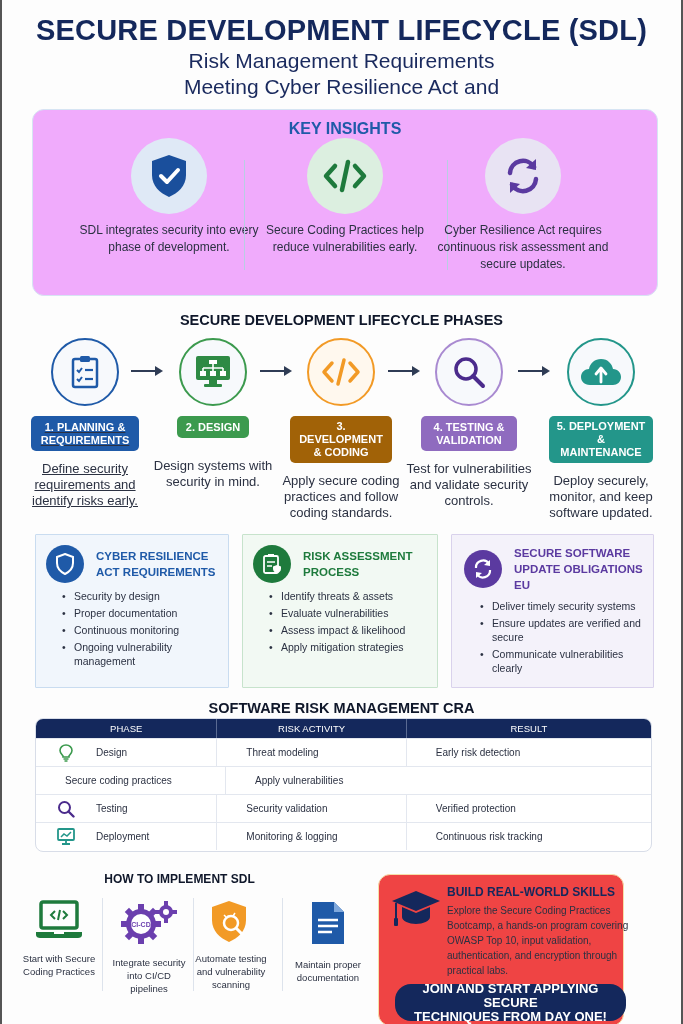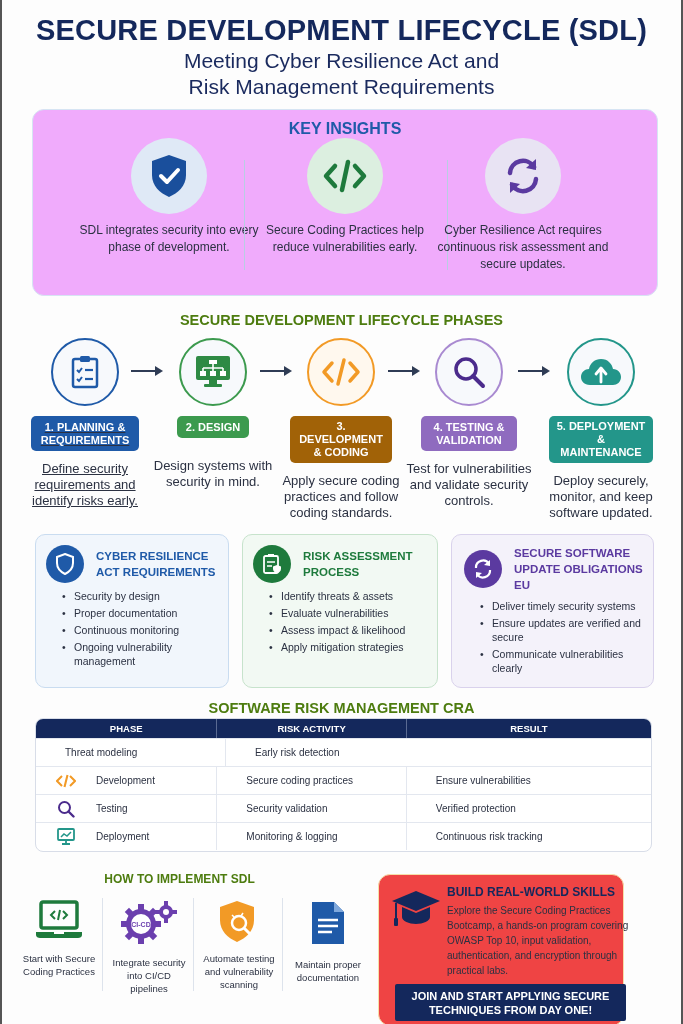--- a/index.html
+++ b/index.html
@@ -35,59 +35,59 @@
   }
   .insight .circle {
     width: 76px; height: 76px; border-radius: 50%; margin: 0 auto;
     display: flex; align-items: center; justify-content: center;
   }
   .insight .txt { margin-top: 8px; font-size: 12px; line-height: 17px; color: #2b3142; }
   .vsep { position: absolute; top: 50px; width: 1px; height: 110px; background: #b9cde3; }
 
   .section-title {
     position: absolute; left: 0; width: 100%; text-align: center;
-    color: #4d7c0f; font-weight: bold; font-size: 14.5px;
+    color: #0f172a; font-weight: bold; font-size: 14.5px;
   }
   
   .phase { position: absolute; top: 338px; width: 126px; text-align: center; }
   .phase .ring {
     width: 68px; height: 68px; border-radius: 50%; margin: 0 auto;
     border: 2px solid; background: #f7f9fc;
     display: flex; align-items: center; justify-content: center;
   }
   .phase .badge {
     margin: 10px auto 0; color: #fff; font-weight: bold; font-size: 11px;
     border-radius: 5px; padding: 4px 6px; line-height: 13px; display: inline-block;
     min-height: 35px; display: flex; align-items: center; justify-content: center;
   }
   .phase .desc { margin-top: 10px; font-size: 13px; line-height: 16px; color: #2b3142; }
   .arrow { position: absolute; top: 364px; width: 34px; height: 14px; }
 
   
   .card {
-    position: absolute; top: 534px; height: 154px; border-radius: 10px; border: 1px solid;
+    position: absolute; top: 534px; height: 154px; border-radius: 1px; border: 1px solid;
     padding: 10px 10px;
   }
   .card .head { display: flex; align-items: center; }
   .card .ic {
     width: 38px; height: 38px; border-radius: 50%; flex: none;
     display: flex; align-items: center; justify-content: center;
   }
   .card .ct { margin-left: 12px; font-weight: bold; font-size: 11.5px; line-height: 16px; }
   .card ul { margin: 6px 0 0 16px; list-style: none; }
   .card li { font-size: 10.5px; line-height: 14px; margin-bottom: 3px; position: relative; padding-left: 12px; color: #2b3142; }
   .card li::before { content: "•"; position: absolute; left: 0; }
 
   
   .tbl {
     position: absolute; left: 33px; top: 718px; width: 617px; height: 134px;
     border: 1px solid #d8dde8; border-radius: 8px; overflow: hidden; background: #fff;
   }
   .thead { display: flex; background: #14285c; height: 19px; }
-  .thead div { color: #fff; font-weight: bold; font-size: 9.5px; text-align: center; line-height: 19px; border-right: 1px solid #5a6a92; }
+  .thead div { color: #fff; font-weight: normal; font-size: 9.5px; text-align: center; line-height: 19px; border-right: 1px solid #5a6a92; }
   .trow { display: flex; height: 28px; border-top: 1px solid #e3e7ef; }
   .trow div { font-size: 10px; line-height: 27px; color: #2b3142; border-right: 1px solid #e3e7ef; }
   .c1 { width: 182px; display: flex; align-items: center; }
   .c2 { width: 190px; padding-left: 29px; }
   .c3 { width: 245px; padding-left: 29px; border-right: none !important; }
   .thead .c2, .thead .c3 { padding-left: 0; }
   .c1 .ti { width: 60px; display: flex; justify-content: center; }
 
   
   .impl { position: absolute; top: 900px; width: 80px; text-align: center; }
@@ -96,32 +96,32 @@
 
   
   .promo {
     position: absolute; left: 376px; top: 862px; width: 246px; height: 152px;
     background: #ef4444; border: 1px solid #f6dfa9; border-radius: 12px; margin-top: 12px;
   }
   .promo .pt { position: absolute; left: 68px; top: 10px; font-weight: bold; color: #14285c; font-size: 12px; }
   .promo .pd { position: absolute; left: 68px; top: 28px; width: 200px; font-size: 10px; line-height: 15px; color: #2b3142; }
   .promo .cta {
     position: absolute; left: 16px; top: 109px; width: 231px; height: 37px;
-    background: #14285c; border-radius: 2px; color: #fff; font-weight: bold;
-    font-size: 11px; line-height: 14px; text-align: center;
+    background: #14285c; border-radius: 16px; color: #fff; font-weight: bold;
+    font-size: 13px; line-height: 14px; text-align: center;
     display: flex; align-items: center; justify-content: center; cursor: pointer;
   }
 </style>
 </head>
 <body>
 
 <div class="title">SECURE DEVELOPMENT LIFECYCLE (SDL)</div>
 <div class="subtitle">
+  <div>Risk Management Requirements</div>
   <div>Meeting Cyber Resilience Act and</div>
-  <div>Risk Management Requirements</div>
 </div>
 
 <div class="insights">
   <div class="insights-title">KEY INSIGHTS</div>
 
   <div class="insight" style="left:46px;">
     <div class="circle" style="background:#dfe9f6;">
       <svg width="40" height="46" viewBox="0 0 40 46">
           <path d="M20 2 L37 8 V22 C37 33 29 40 20 44 C11 40 3 33 3 22 V8 Z" fill="#1a4f9c"></path>
           <path d="M12 23 L18 29 L29 17" stroke="#fff" stroke-width="4" fill="none" stroke-linecap="round" stroke-linejoin="round"></path>
@@ -297,36 +297,35 @@
 </div>
 
 <div class="section-title" style="top:700px;">SOFTWARE RISK MANAGEMENT CRA</div>
 <div class="tbl">
   <div class="thead">
     <div class="c1" style="justify-content:center;">PHASE</div>
     <div class="c2">RISK ACTIVITY</div>
     <div class="c3">RESULT</div>
   </div>
   <div class="trow">
+    <div class="c1">
+        <span class="ti">
+          <svg width="14" height="18" viewBox="0 0 14 18">
+            <path d="M7 1 C3.5 1 1 3.5 1 6.5 C1 9 3 10.5 4 12 V13 H10 V12 C11 10.5 13 9 13 6.5 C13 3.5 10.5 1 7 1 Z" fill="none" stroke="#3c9a4e" stroke-width="1.6"></path>
+            <path d="M4.5 15 H9.5 M5.5 17 H8.5" stroke="#3c9a4e" stroke-width="1.5"></path>
+          </svg>
+        </span>
+        <span>Design</span>
+      </div>
     <div class="c2">Threat modeling</div>
     <div class="c3">Early risk detection</div>
   </div>
   <div class="trow">
-    <div class="c1">
-        <span class="ti">
-          <svg width="20" height="14" viewBox="0 0 20 14">
-            <path d="M6 2 L1 7 L6 12" stroke="#f29a26" stroke-width="2" fill="none"></path>
-            <path d="M14 2 L19 7 L14 12" stroke="#f29a26" stroke-width="2" fill="none"></path>
-            <path d="M11.5 1 L8.5 13" stroke="#f29a26" stroke-width="2"></path>
-          </svg>
-        </span>
-        <span>Development</span>
-      </div>
     <div class="c2">Secure coding practices</div>
-    <div class="c3">Ensure vulnerabilities</div>
+    <div class="c3">Apply vulnerabilities</div>
   </div>
   <div class="trow">
     <div class="c1">
         <span class="ti">
           <svg width="18" height="18" viewBox="0 0 18 18">
             <circle cx="7.5" cy="7.5" r="5.5" stroke="#4b2b8c" stroke-width="2" fill="none"></circle>
             <path d="M11.5 11.5 L16.5 16.5" stroke="#4b2b8c" stroke-width="2.4" stroke-linecap="round"></path>
           </svg>
         </span>
         <span>Testing</span>
@@ -386,21 +385,21 @@
       </g>
       <circle cx="22" cy="24" r="10" fill="#fff"></circle>
       <circle cx="47" cy="12" r="3" fill="#fff"></circle>
       <text x="22" y="27" text-anchor="middle" font-size="7" font-weight="bold" fill="#6b3fae" font-family="Liberation Sans, sans-serif">CI-CD</text>
     </svg>
   </div>
   <div class="txt">Integrate security into CI/CD pipelines</div>
 </div>
 <div class="isep" style="left:191px;"></div>
 
-<div class="impl" style="left:197px;">
+<div class="impl" style="left:189px;">
   <div>
     <svg width="40" height="44" viewBox="0 0 40 44">
         <path d="M18 1 L35 7 V20 C35 31 27 38 18 42 C9 38 1 31 1 20 V7 Z" fill="#f29a26"></path>
         <circle cx="20" cy="23" r="7" fill="none" stroke="#fff" stroke-width="2.5"></circle>
         <path d="M25 28 L32 35" stroke="#fff" stroke-width="3"></path>
         <path d="M13 15 L15 17 M24 13 L22 16" stroke="#fff" stroke-width="1.5"></path>
       </svg>
   </div>
   <div class="txt" style="margin-top:4px;">Automate testing and vulnerability scanning</div>
 </div>

